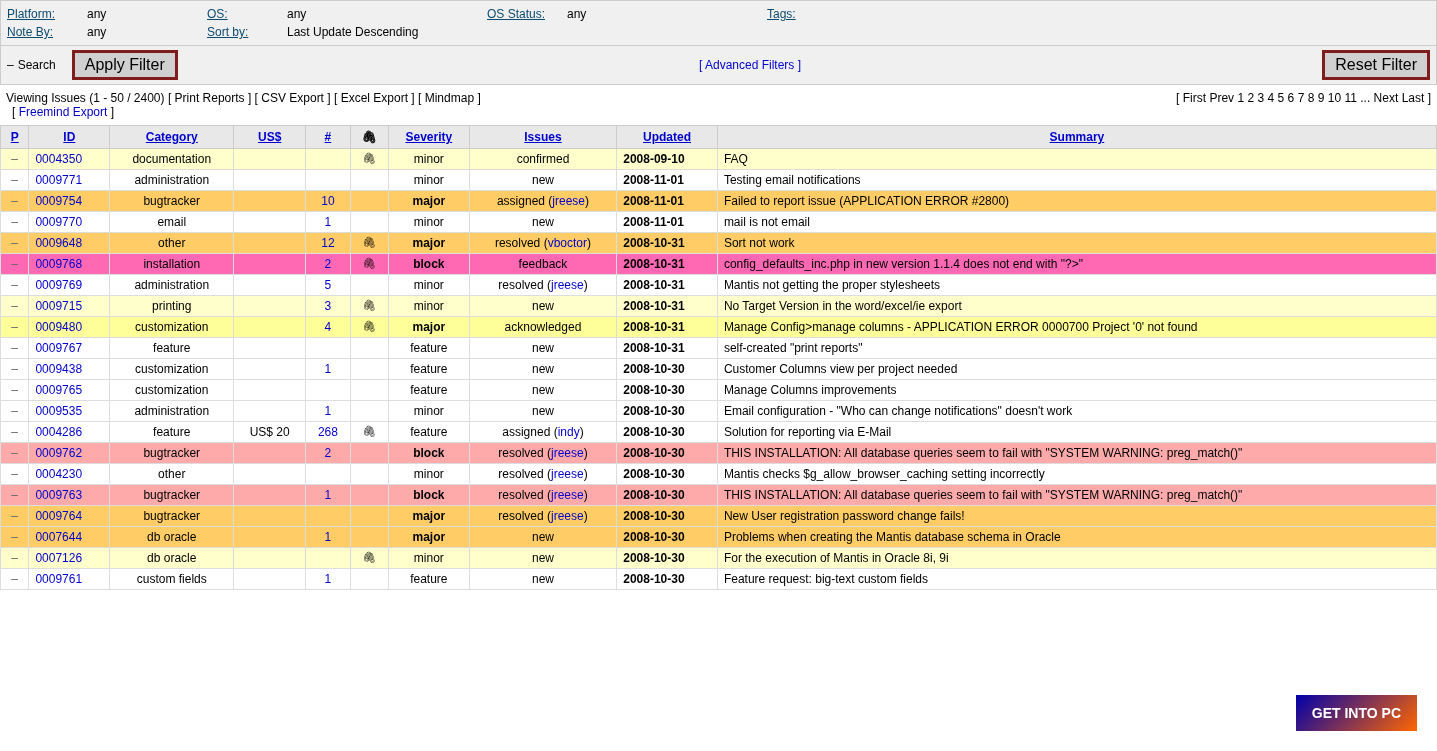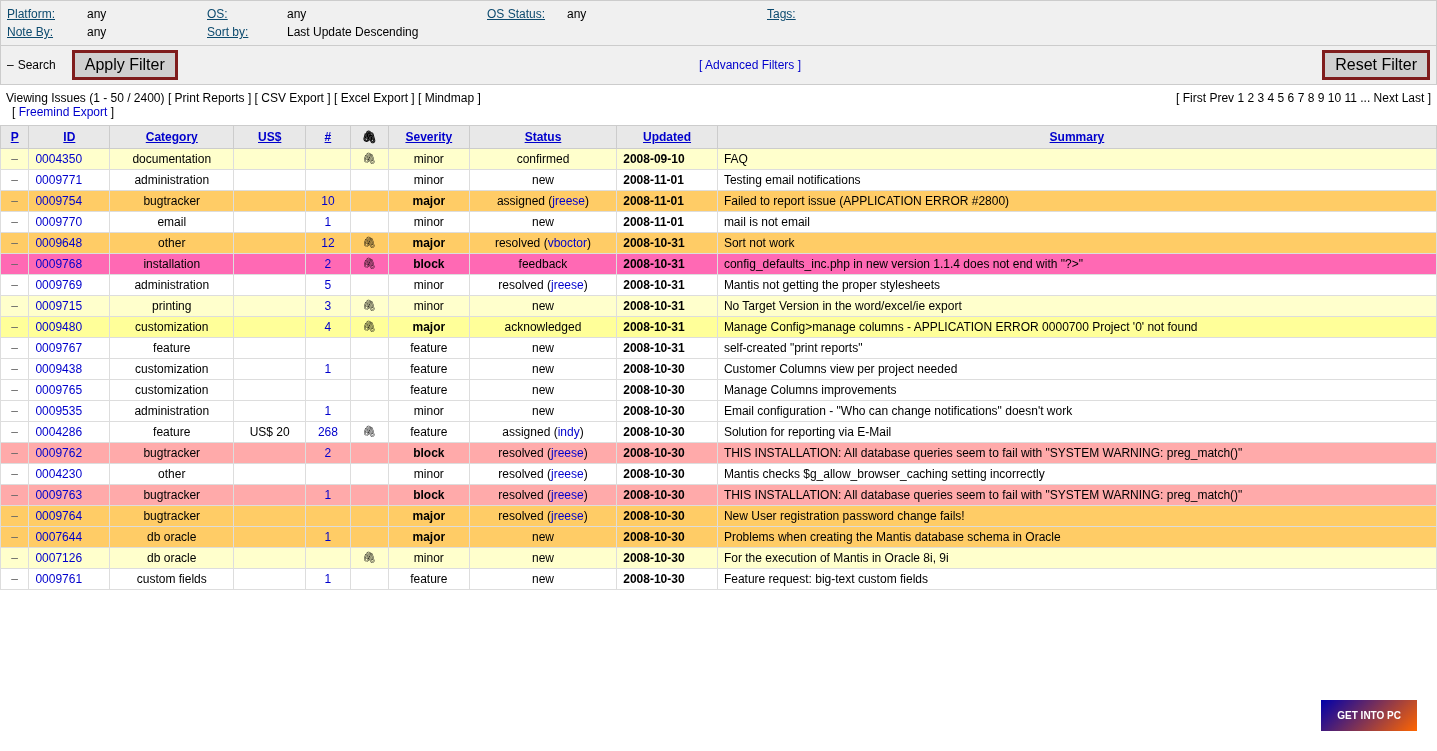--- a/index.html
+++ b/index.html
@@ -41,21 +41,21 @@
     .freemind-export { font-size: 12px; padding: 0 6px 4px 6px; }
     .freemind-export a { color: #00c; }
     
     .watermark {
       position: fixed;
       bottom: 20px;
       right: 20px;
       background: linear-gradient(135deg, #0000aa, #ff6600);
       color: white;
       padding: 10px 16px;
-      font-size: 10px;
+      font-size: 14px;
       font-weight: bold;
       z-index: 9999;
     }
   </style>
 </head>
 <body>
 
 <div class="filter-bar">
   <div class="filter-row">
     <span class="filter-label">Platform:</span>
@@ -143,21 +143,21 @@
 <table>
   <thead>
     <tr>
       <th><a>P</a></th>
       <th><a>ID</a></th>
       <th><a>Category</a></th>
       <th><a>US$</a></th>
       <th><a>#</a></th>
       <th>🖇</th>
       <th><a>Severity</a></th>
-      <th><a>Status</a></th>
+      <th><a>Issues</a></th>
       <th><a>Updated</a></th>
       <th><a>Summary</a></th>
     </tr>
   </thead>
   <tbody id="issues-tbody">
   <tr class="row-light">
           <td class="center dash">–</td>
           <td><a href="#">0004350</a></td>
           <td class="center">documentation</td>
           <td class="center"></td>

